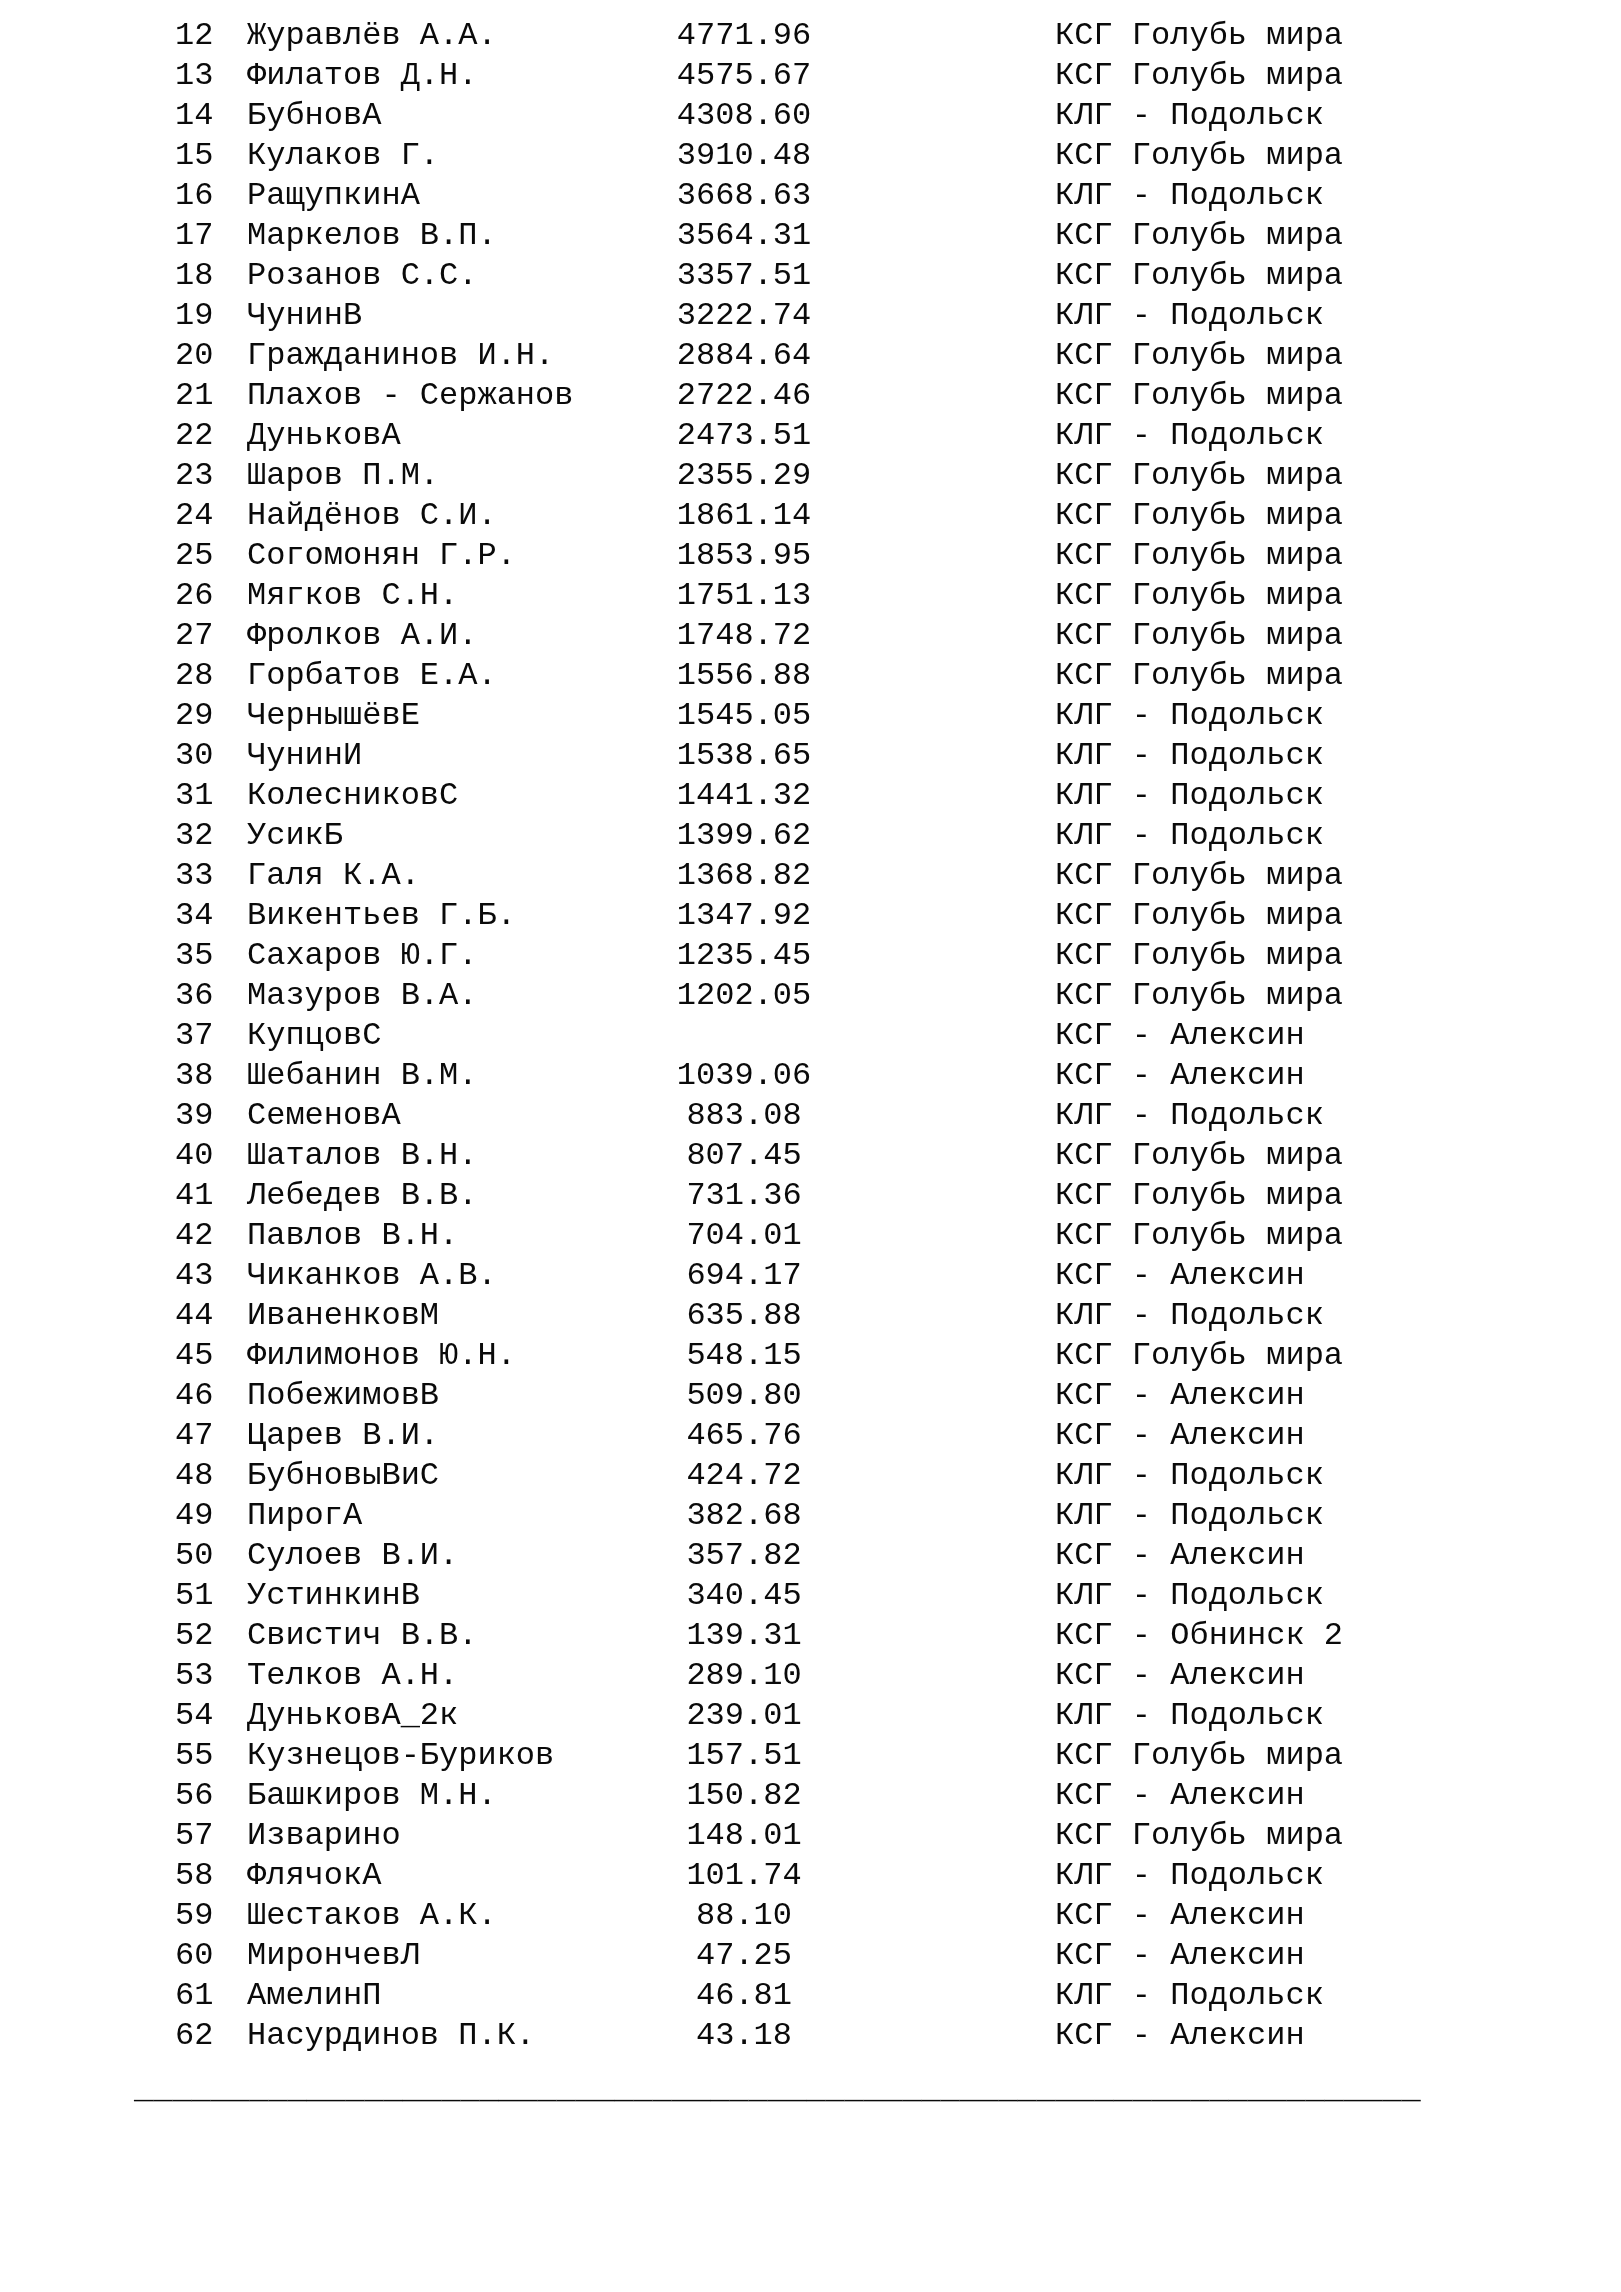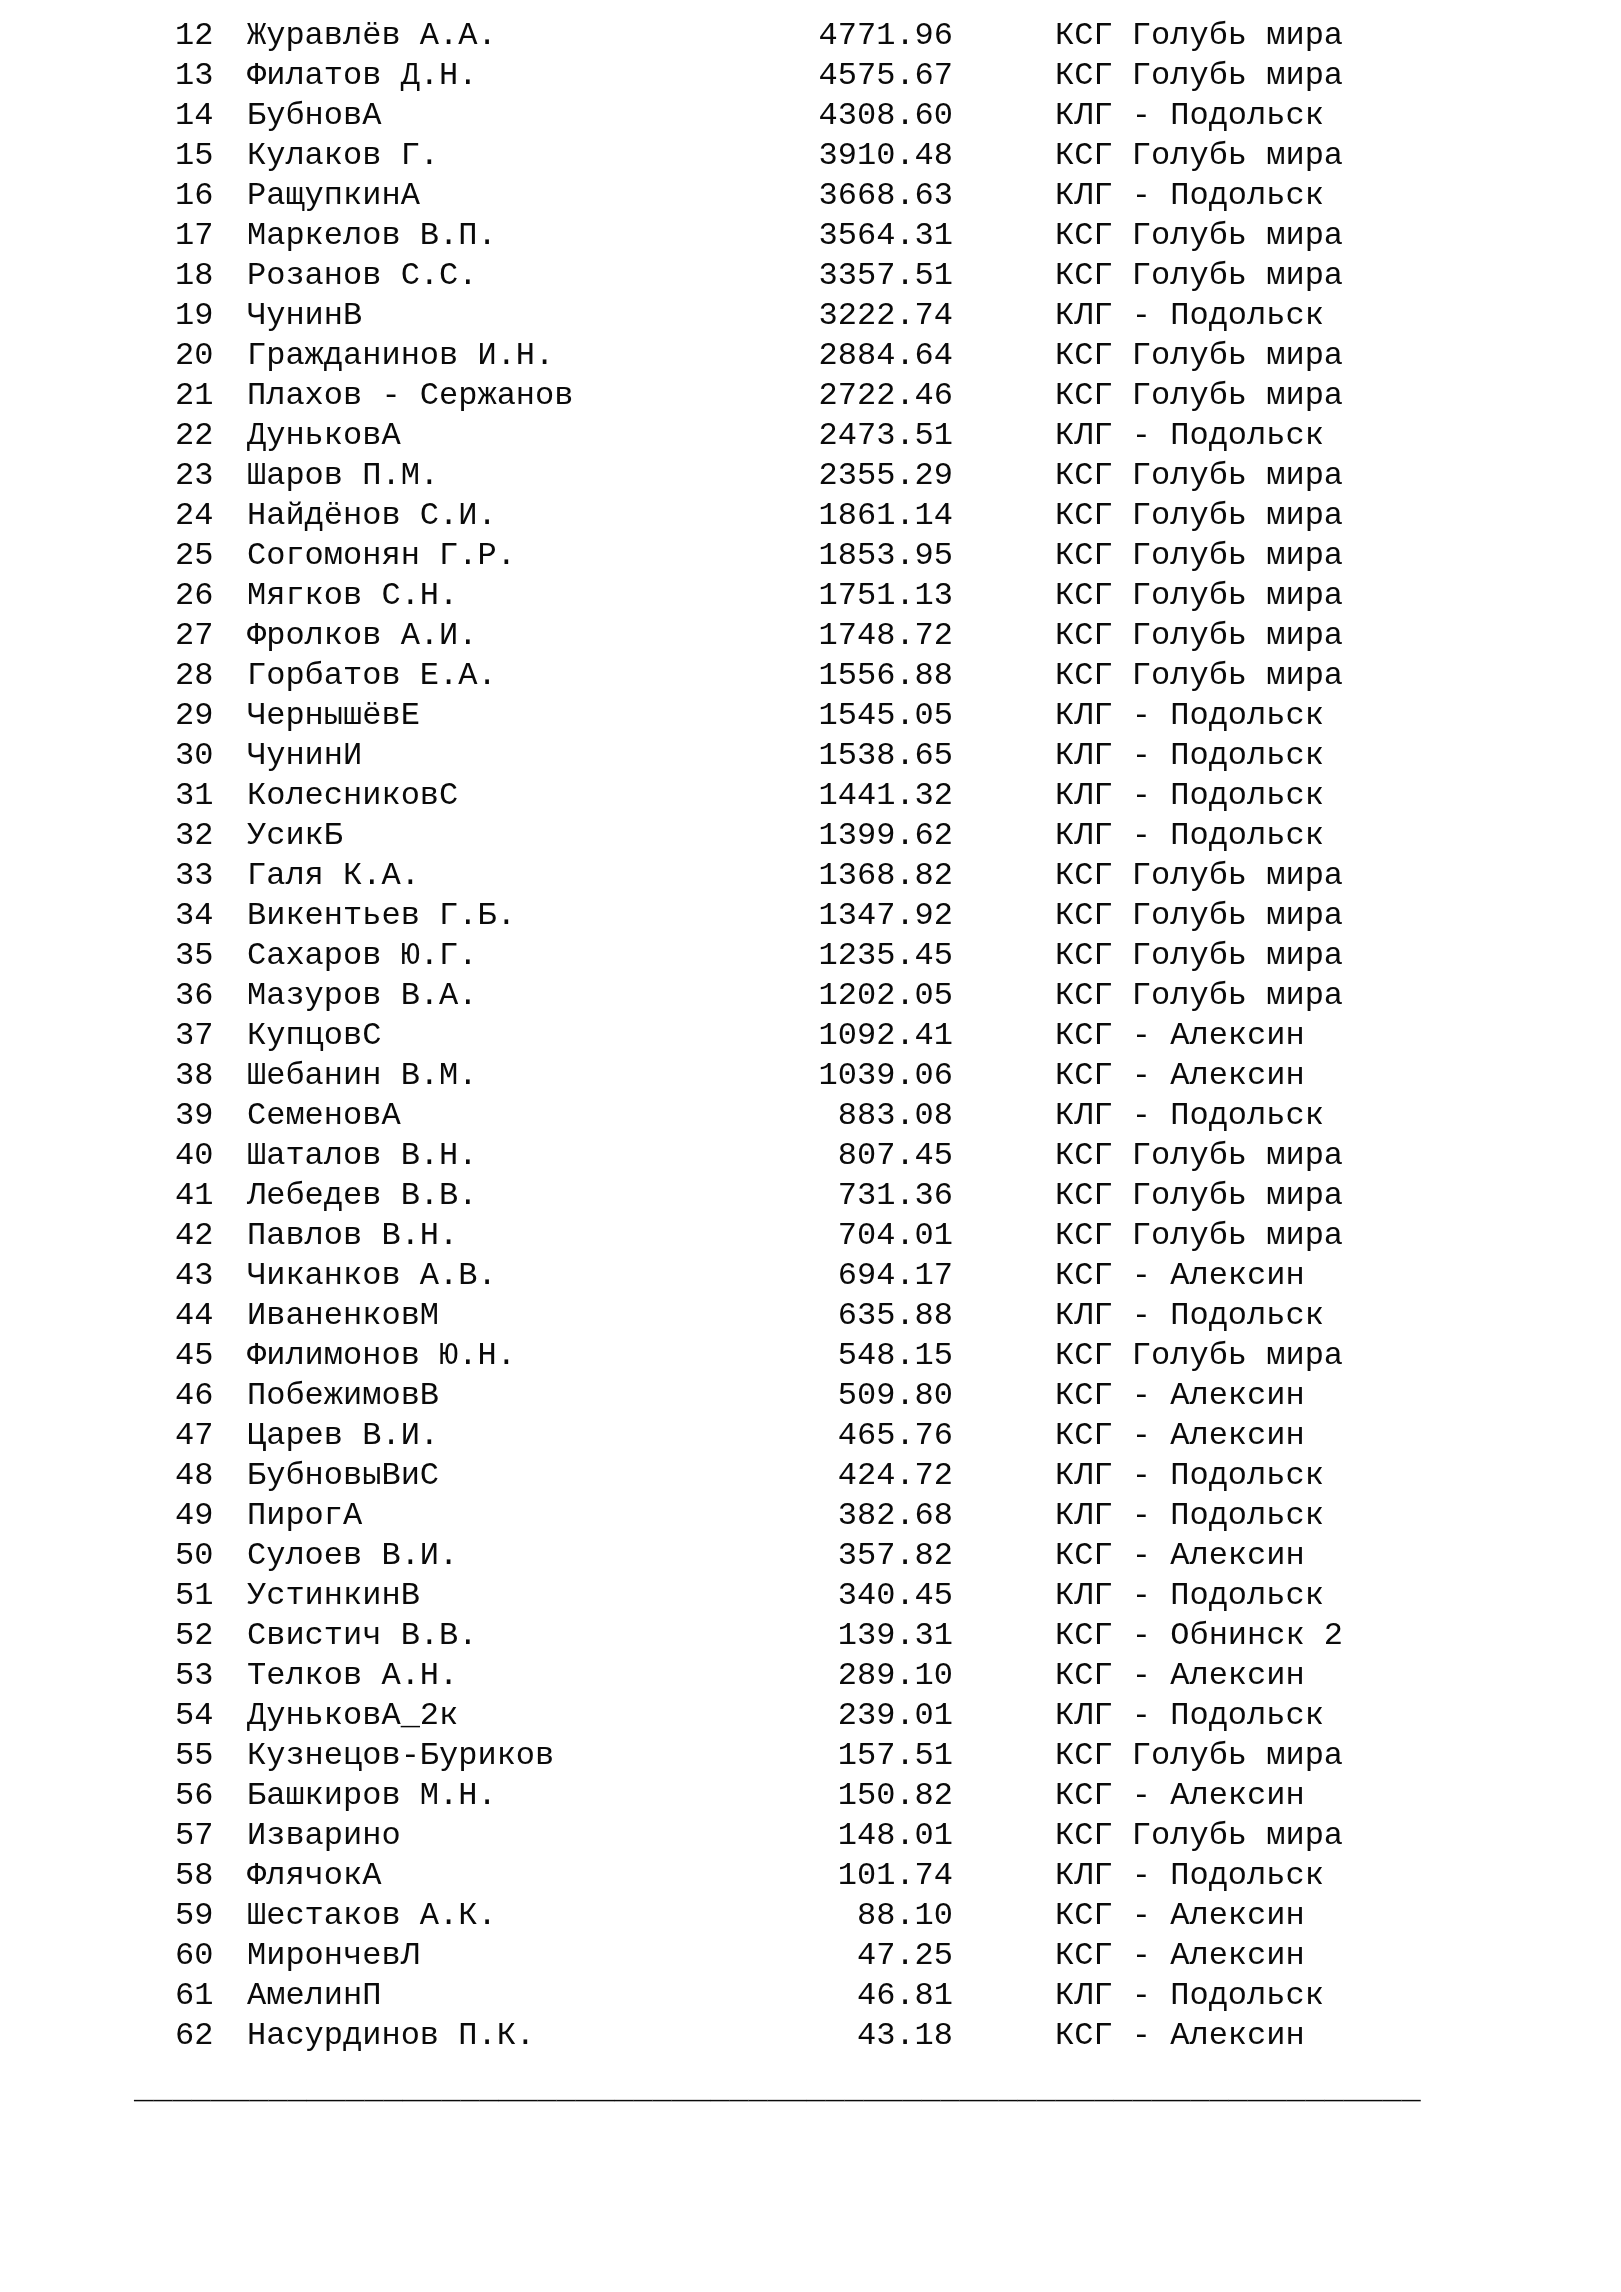--- a/index.html
+++ b/index.html
@@ -27,21 +27,21 @@
   }
   .row {
     position: relative;
     height: 40px;
     line-height: 40px;
     white-space: pre;
   }
   .cell { position: absolute; top: 0; white-space: pre; }
   .cell.rank  { left: 4px; }
   .cell.name  { left: 76px; }
-  .cell.score { left: 380px; width: 402px; text-align: right; }
+  .cell.score { left: 372px; width: 402px; text-align: center; }
   .cell.club  { left: 884px; }
   .separator {
     position: absolute;
     left: 126px;
     top: 2070px;
     height: 40px;
     line-height: 40px;
     white-space: pre;
     letter-spacing: 0;
     margin-left: 8px;
@@ -70,21 +70,21 @@
       <div class="row"><span class="cell rank">27</span><span class="cell name">Фролков А.И.</span><span class="cell score">1748.72</span><span class="cell club">КСГ Голубь мира</span></div>
       <div class="row"><span class="cell rank">28</span><span class="cell name">Горбатов Е.А.</span><span class="cell score">1556.88</span><span class="cell club">КСГ Голубь мира</span></div>
       <div class="row"><span class="cell rank">29</span><span class="cell name">ЧернышёвЕ</span><span class="cell score">1545.05</span><span class="cell club">КЛГ - Подольск</span></div>
       <div class="row"><span class="cell rank">30</span><span class="cell name">ЧунинИ</span><span class="cell score">1538.65</span><span class="cell club">КЛГ - Подольск</span></div>
       <div class="row"><span class="cell rank">31</span><span class="cell name">КолесниковС</span><span class="cell score">1441.32</span><span class="cell club">КЛГ - Подольск</span></div>
       <div class="row"><span class="cell rank">32</span><span class="cell name">УсикБ</span><span class="cell score">1399.62</span><span class="cell club">КЛГ - Подольск</span></div>
       <div class="row"><span class="cell rank">33</span><span class="cell name">Галя К.А.</span><span class="cell score">1368.82</span><span class="cell club">КСГ Голубь мира</span></div>
       <div class="row"><span class="cell rank">34</span><span class="cell name">Викентьев Г.Б.</span><span class="cell score">1347.92</span><span class="cell club">КСГ Голубь мира</span></div>
       <div class="row"><span class="cell rank">35</span><span class="cell name">Сахаров Ю.Г.</span><span class="cell score">1235.45</span><span class="cell club">КСГ Голубь мира</span></div>
       <div class="row"><span class="cell rank">36</span><span class="cell name">Мазуров В.А.</span><span class="cell score">1202.05</span><span class="cell club">КСГ Голубь мира</span></div>
-      <div class="row"><span class="cell rank">37</span><span class="cell name">КупцовС</span><span class="cell score">1092.41</span><span class="cell club">КСГ - Алексин</span></div>
+      <div class="row"><span class="cell rank">37</span><span class="cell name">КупцовС</span><span class="cell club">КСГ - Алексин</span></div>
       <div class="row"><span class="cell rank">38</span><span class="cell name">Шебанин В.М.</span><span class="cell score">1039.06</span><span class="cell club">КСГ - Алексин</span></div>
       <div class="row"><span class="cell rank">39</span><span class="cell name">СеменовА</span><span class="cell score">883.08</span><span class="cell club">КЛГ - Подольск</span></div>
       <div class="row"><span class="cell rank">40</span><span class="cell name">Шаталов В.Н.</span><span class="cell score">807.45</span><span class="cell club">КСГ Голубь мира</span></div>
       <div class="row"><span class="cell rank">41</span><span class="cell name">Лебедев В.В.</span><span class="cell score">731.36</span><span class="cell club">КСГ Голубь мира</span></div>
       <div class="row"><span class="cell rank">42</span><span class="cell name">Павлов В.Н.</span><span class="cell score">704.01</span><span class="cell club">КСГ Голубь мира</span></div>
       <div class="row"><span class="cell rank">43</span><span class="cell name">Чиканков А.В.</span><span class="cell score">694.17</span><span class="cell club">КСГ - Алексин</span></div>
       <div class="row"><span class="cell rank">44</span><span class="cell name">ИваненковМ</span><span class="cell score">635.88</span><span class="cell club">КЛГ - Подольск</span></div>
       <div class="row"><span class="cell rank">45</span><span class="cell name">Филимонов Ю.Н.</span><span class="cell score">548.15</span><span class="cell club">КСГ Голубь мира</span></div>
       <div class="row"><span class="cell rank">46</span><span class="cell name">ПобежимовВ</span><span class="cell score">509.80</span><span class="cell club">КСГ - Алексин</span></div>
       <div class="row"><span class="cell rank">47</span><span class="cell name">Царев В.И.</span><span class="cell score">465.76</span><span class="cell club">КСГ - Алексин</span></div>

